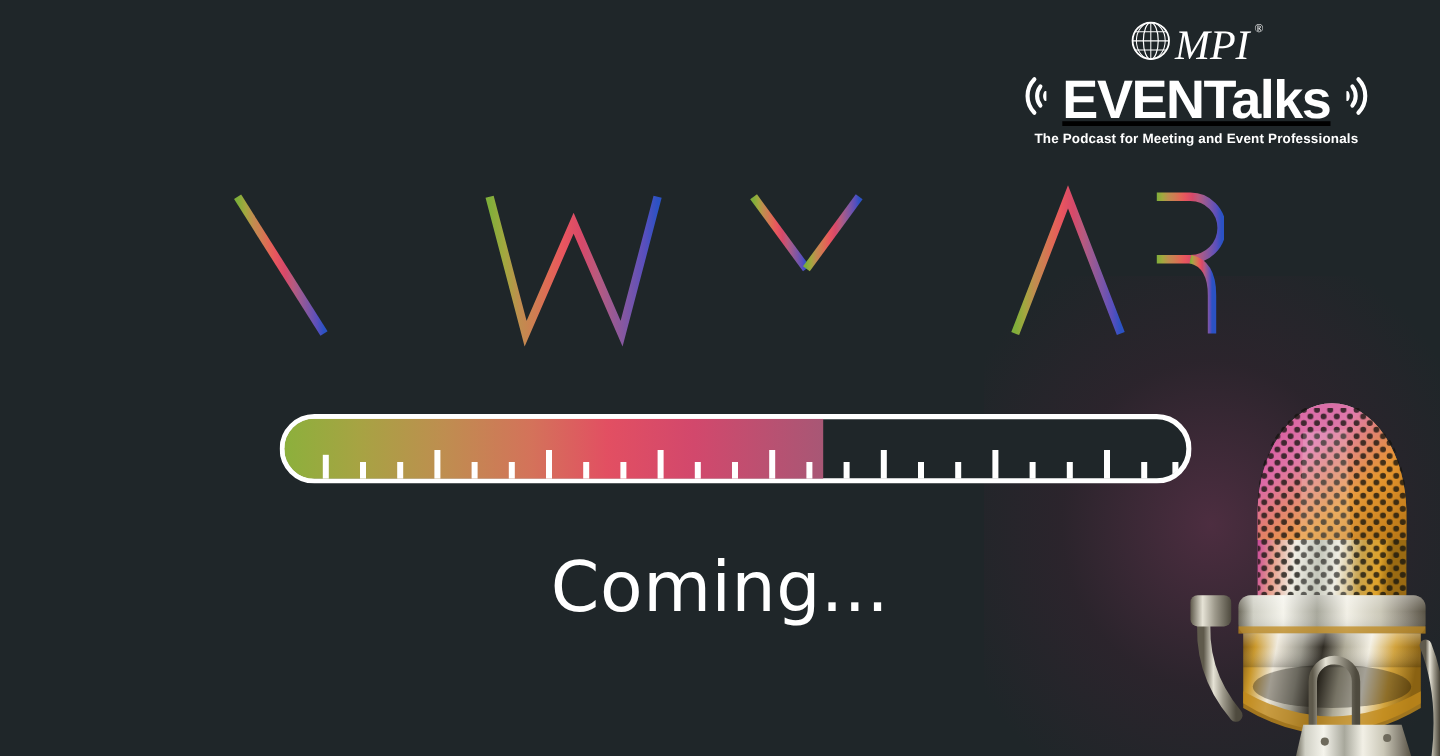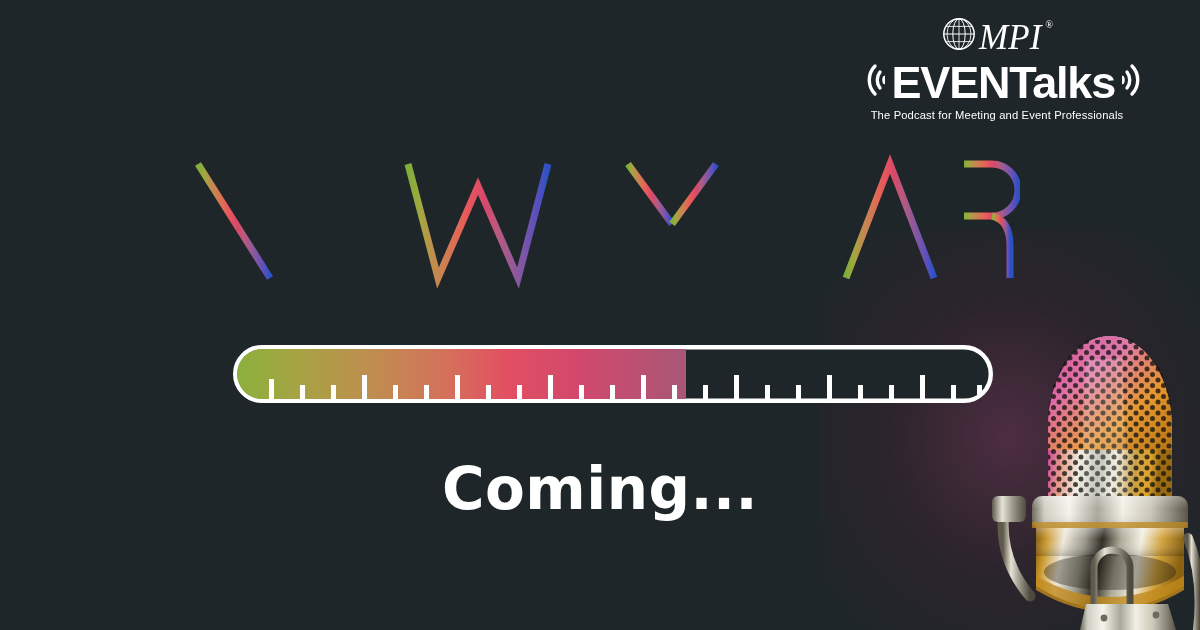--- a/index.html
+++ b/index.html
@@ -59,39 +59,40 @@
     font-family:"Liberation Serif", serif;
     font-size:10px;
     position:relative;
     top:-12px;
     left:1px;
   }
 
   .et-row{
     display:flex;
     align-items:center;
-    justify-content:flex-end;
+    justify-content:space-between;
     gap:7px;
     margin-top:2px;
+    text-decoration:underline;
   }
   .et-word{
     color:#ffffff;
     font-family:"Liberation Sans", sans-serif;
     font-weight:bold;
     font-size:45px;
     letter-spacing:-1.2px;
     line-height:1;
     white-space:nowrap;
   }
   .waves{ display:block; }
 
   .et-tag{
     color:#ffffff;
     font-size:11.2px;
-    font-weight:normal;
+    font-weight:bold;
     letter-spacing:.15px;
     margin-top:3px;
     white-space:nowrap;
   }
 
   
   .headline{
     position:absolute;
     top:150px;
     left:0; right:0;
@@ -111,21 +112,21 @@
   .progress-wrap svg{ display:block; }
 
   
   .coming{
     position:absolute;
     left:0; right:0;
     top:455px;
     text-align:center;
     color:#ffffff;
     font-size:58px;
-    font-weight:700;
+    font-weight:400;
     letter-spacing:.5px;
     font-family:"DejaVu Sans", sans-serif;
   }
 
   
   .mic{
     position:absolute;
     right:0;
     bottom:0;
     width:210px;

